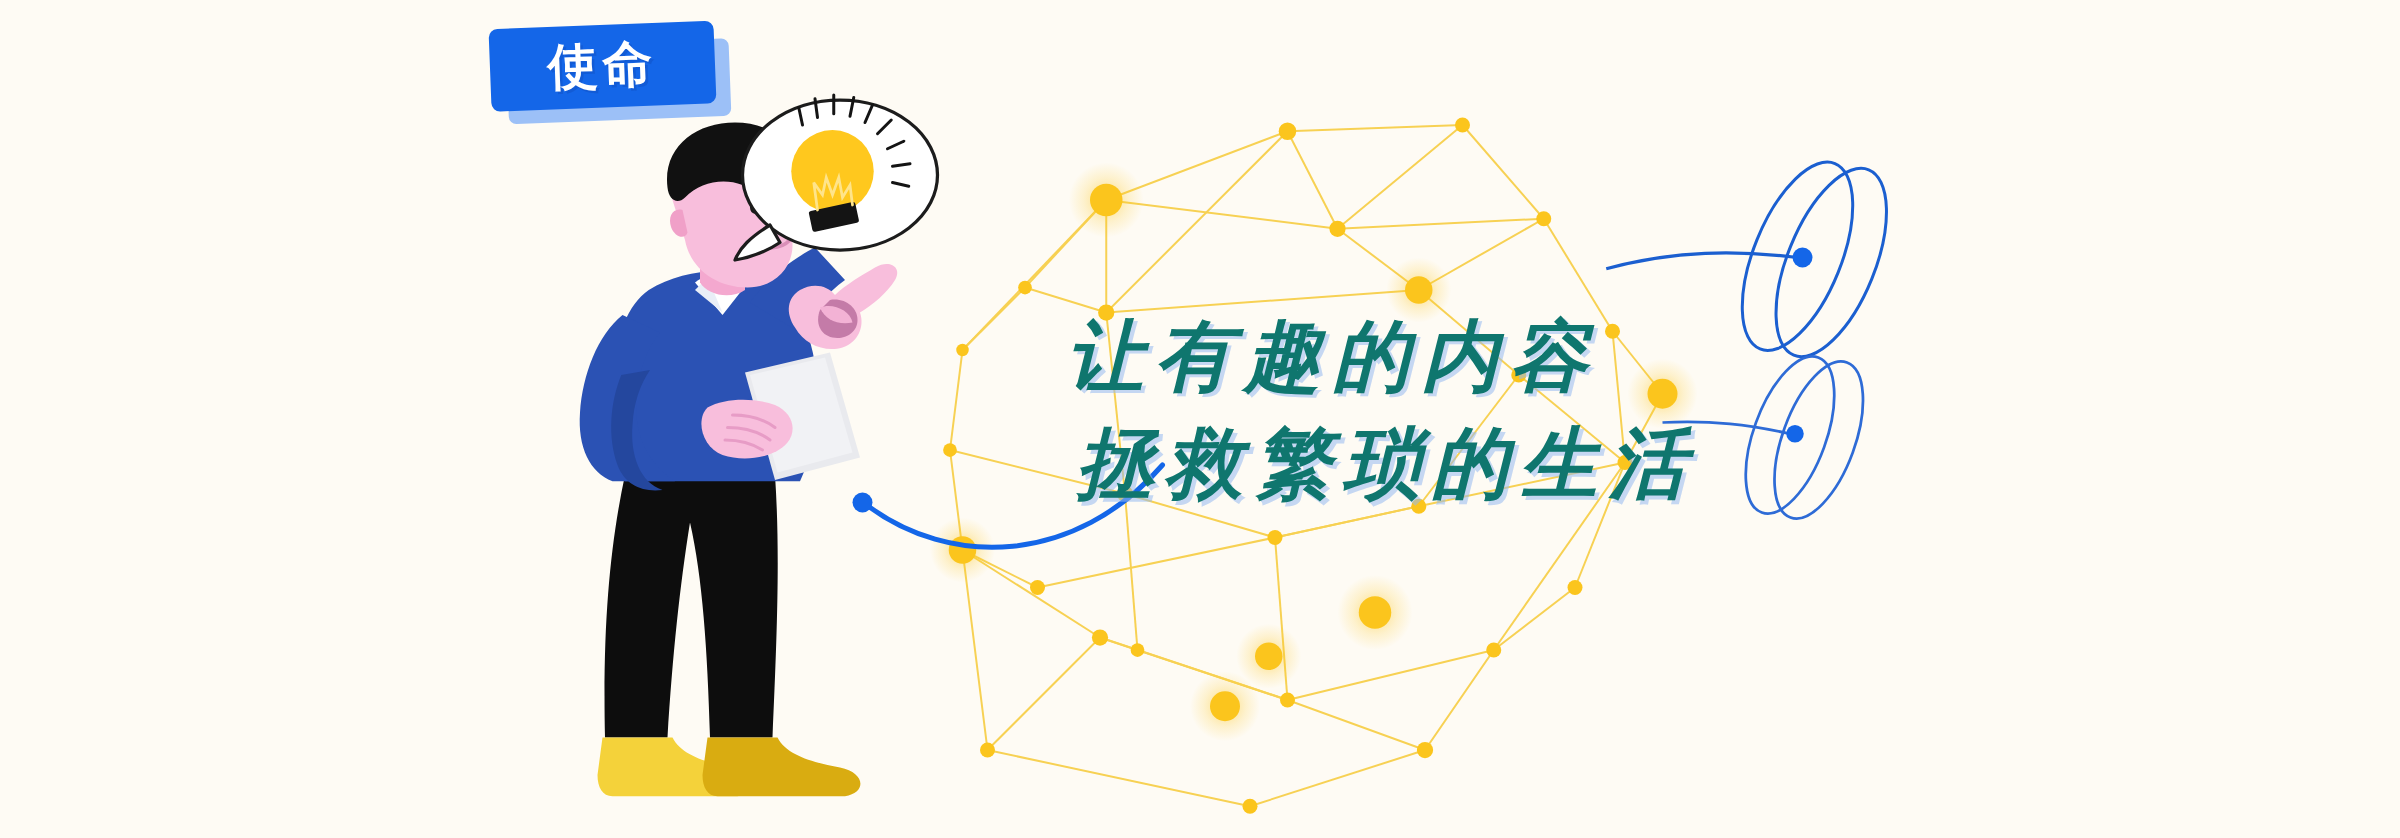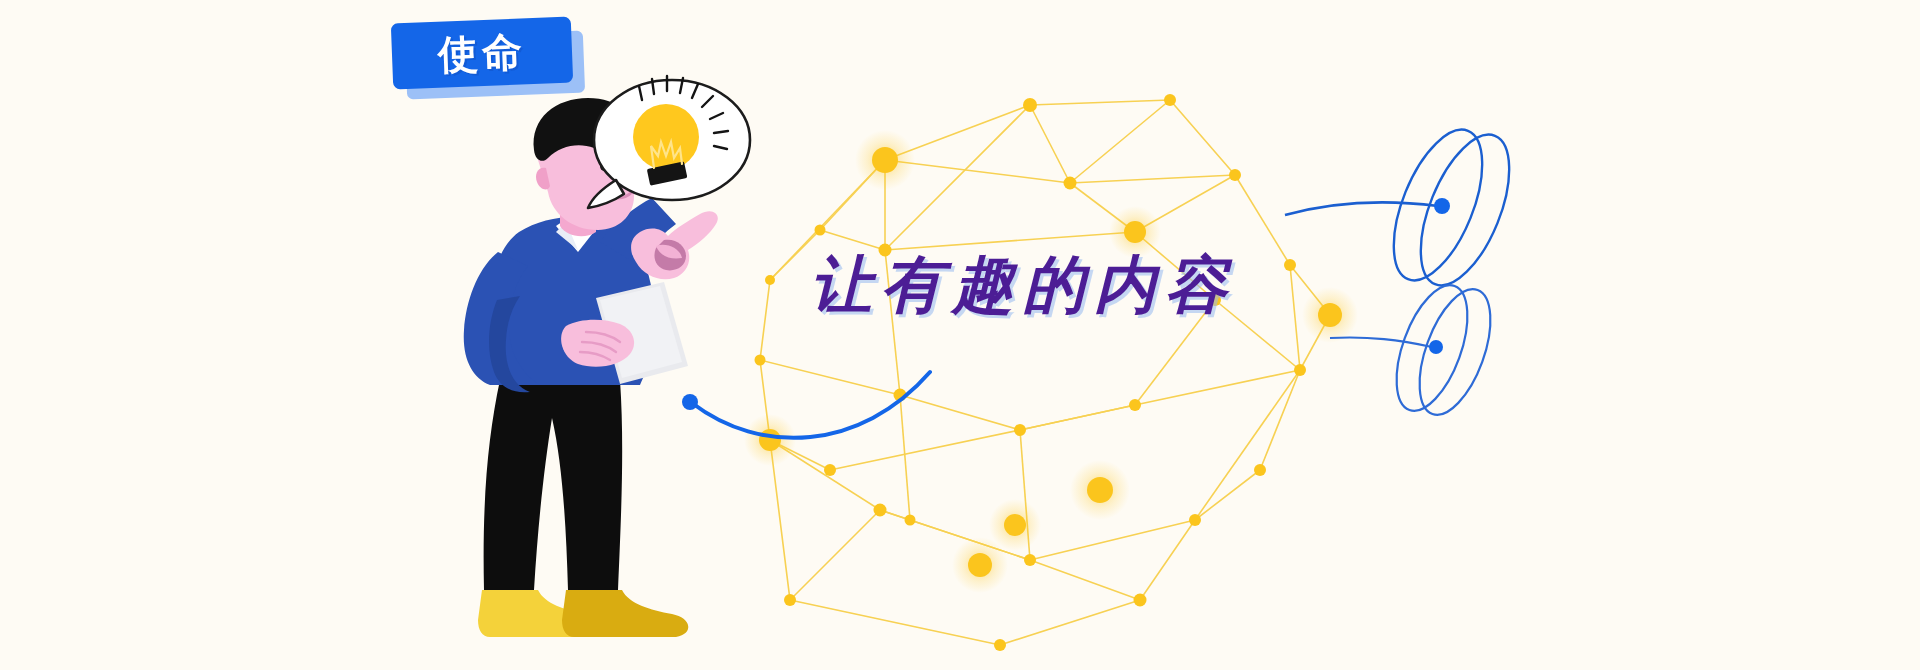--- a/index.html
+++ b/index.html
@@ -28,29 +28,30 @@
     line-height:1;font-family:"DejaVu Sans","Liberation Sans",sans-serif;
     text-shadow:2px 2px 0 rgba(10,60,160,.25);
   }
 
   
   #headline{
     position:absolute;left:810px;top:242px;width:740px;
     z-index:7;
   }
   .hl-line{
-    color:#4c1d95;
+    color:#0f766e;
     font-size:62px;
     font-weight:bold;
     font-style:italic;
     letter-spacing:9px;
     line-height:86px;
     white-space:nowrap;
     font-family:"DejaVu Sans","Liberation Sans",sans-serif;
     text-shadow:3px 3px 0 rgba(150,185,240,.55);
+    margin-left:43px;
   }
   #hl-line-2{padding-left:8px;}
 
   
   .layer{position:absolute;left:0;top:0;width:1920px;height:670px;}
   #sphere-layer{z-index:2;}
   #orbit-layer{z-index:3;}
   #person-layer{z-index:5;}
   #bubble-layer{z-index:6;}
 </style>
@@ -285,15 +286,16 @@
 
   <div id="badge-wrap">
     <div id="badge-shadow"></div>
     <div id="badge">
       <span id="badge-label">使命</span>
     </div>
   </div>
 
   <div id="headline">
     <div class="hl-line" id="hl-line-1">让有趣的内容</div>
+    <div class="hl-line" id="hl-line-2">拯救繁琐的生活</div>
   </div>
 
 </div>
 
 </body></html>

